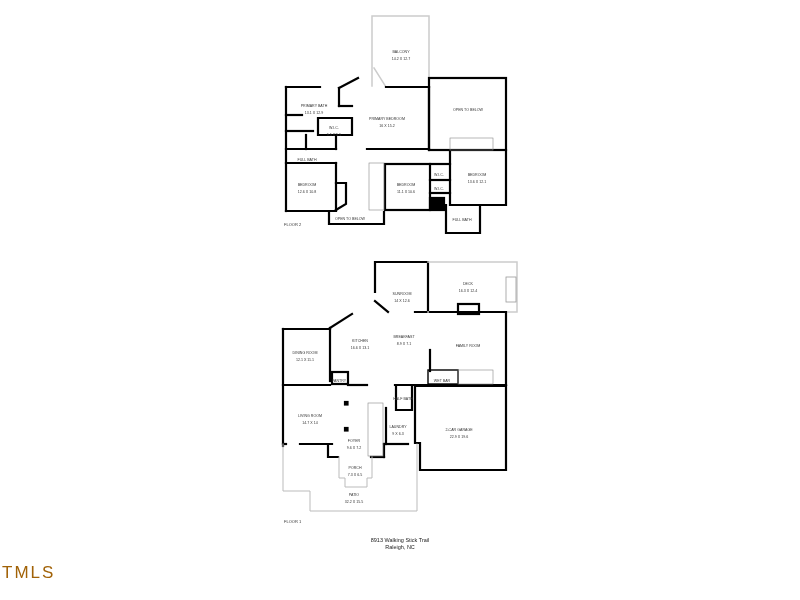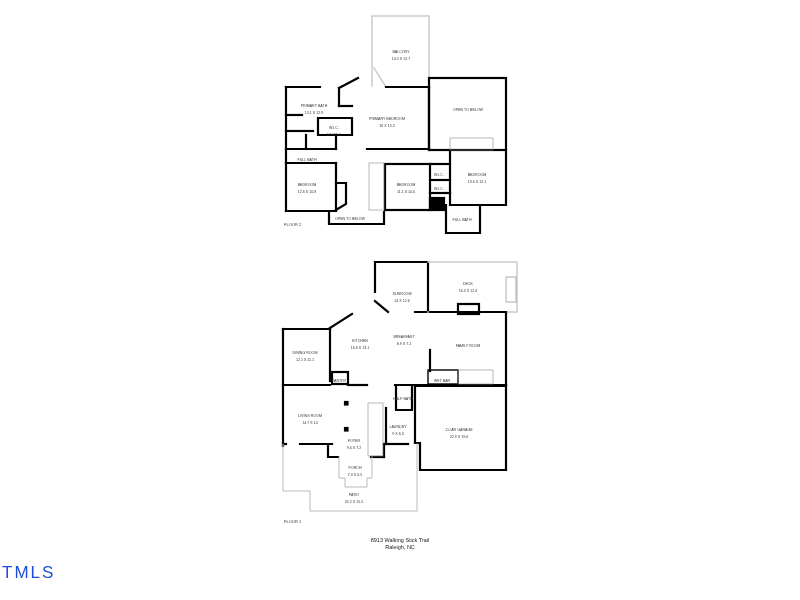--- a/index.html
+++ b/index.html
@@ -2,21 +2,21 @@
 <html><head>
 <meta charset="utf-8">
 <style>
   html,body{margin:0;padding:0;background:#fff;}
   body{width:800px;height:600px;position:relative;overflow:hidden;font-family:"Liberation Sans",sans-serif;}
   svg{position:absolute;left:0;top:0;}
   .lbl{position:absolute;font-size:3.6px;color:#333;text-align:center;transform:translateX(-50%);white-space:nowrap;line-height:1.2;}
   .dim{display:block;margin-top:3px;}
   .floor-label{position:absolute;font-size:4px;color:#333;}
   .address{position:absolute;left:400px;top:537px;transform:translateX(-50%);text-align:center;font-size:5.5px;color:#222;line-height:1.2;}
-  .mls{position:absolute;left:2px;top:563px;font-size:17px;color:#1d4ed8;letter-spacing:2px;font-weight:300;}
+  .mls{position:absolute;left:2px;top:563px;font-size:17px;color:#a16207;letter-spacing:2px;font-weight:300;}
 </style>
 </head>
 <body>
 
 <svg width="800" height="600" viewBox="0 0 800 600">
   <g fill="none" stroke="#000" stroke-width="2.2" stroke-linecap="square">
 
     <polyline points="372,86 372,16 429,16 429,87" stroke="#ccc" stroke-width="1.5"></polyline>
     <line x1="374" y1="68" x2="386" y2="87" stroke="#ccc" stroke-width="1.5"></line>
 

